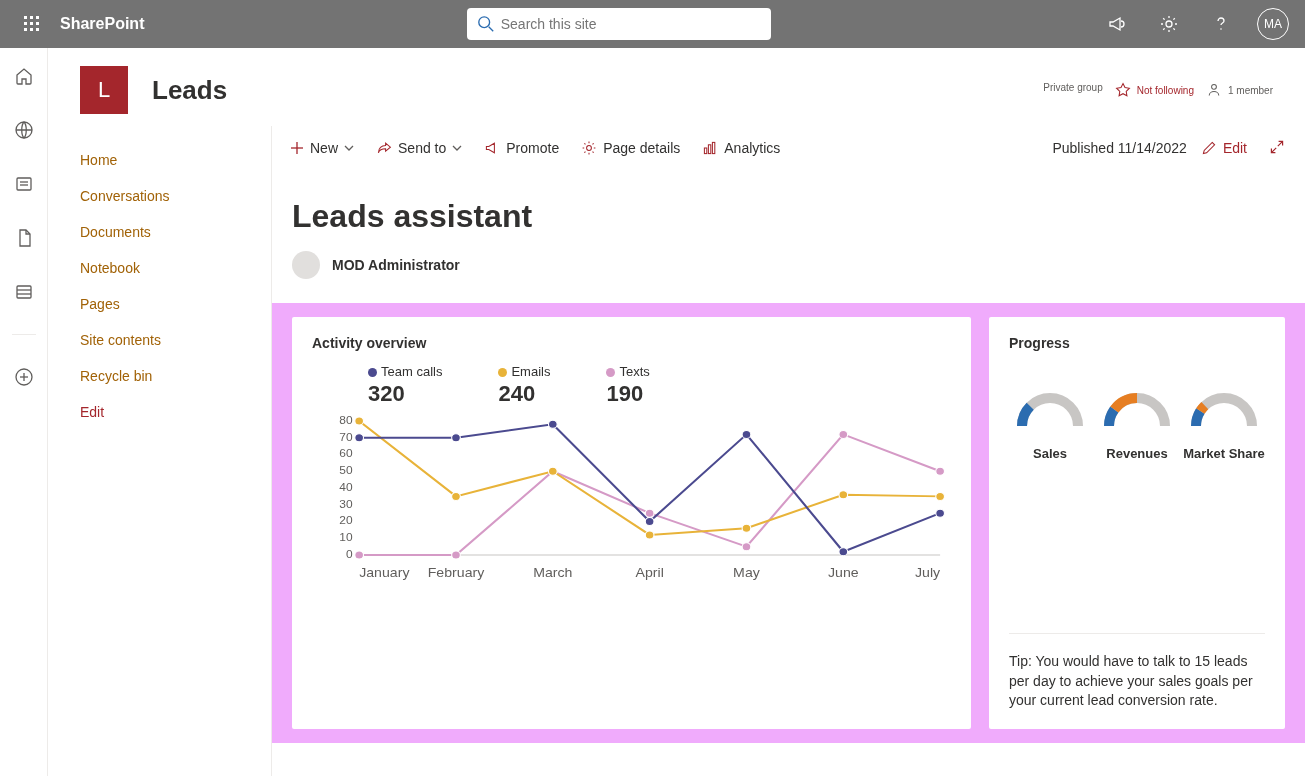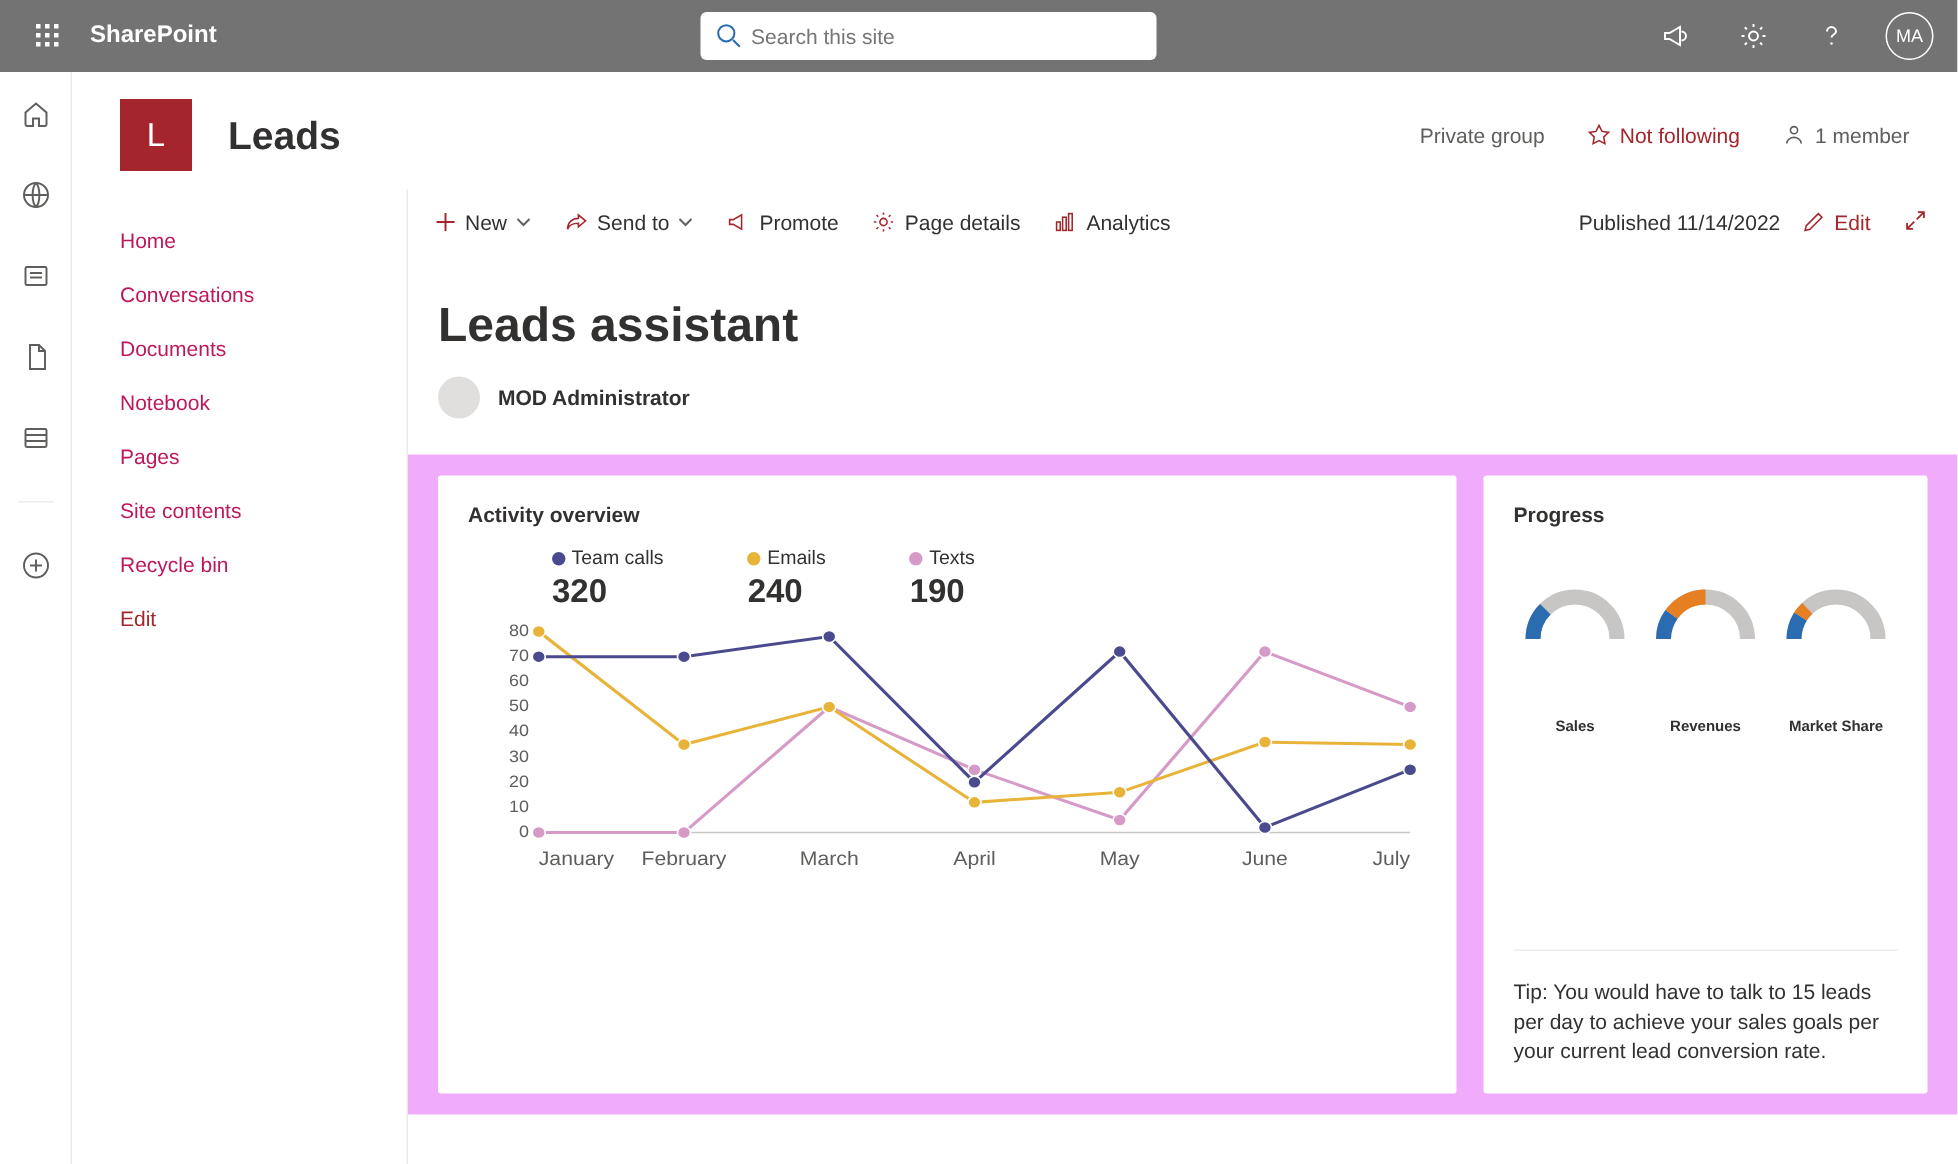--- a/index.html
+++ b/index.html
@@ -19,28 +19,28 @@
   
   .rail { position: absolute; top: 48px; left: 0; width: 48px; bottom: 0; border-right: 1px solid #edebe9; display: flex; flex-direction: column; align-items: center; padding-top: 12px; gap: 22px; }
   .rail-icon { width: 32px; height: 32px; display: flex; align-items: center; justify-content: center; cursor: pointer; color: #605e5c; }
   .rail-sep { width: 24px; height: 1px; background: #edebe9; margin: 4px 0; }
 
   
   .main { position: absolute; left: 48px; top: 48px; right: 0; bottom: 0; display: flex; flex-direction: column; }
   .site-header { display: flex; align-items: center; padding: 18px 32px 12px 32px; gap: 24px; }
   .site-logo { width: 48px; height: 48px; background: #a4262c; color: #fff; display: flex; align-items: center; justify-content: center; font-size: 22px; }
   .site-title { font-size: 26px; font-weight: 600; }
-  .site-meta { margin-left: auto; display: flex; gap: 28px; color: #605e5c; font-size: 14px; }
+  .site-meta { margin-left: auto; display: flex; gap: 12px; color: #605e5c; font-size: 10px; }
   .meta-item { display: flex; align-items: center; gap: 6px; }
   .meta-link { color: #a4262c; }
 
   
   .body { flex: 1; display: flex; overflow: hidden; }
   .nav { width: 224px; padding: 16px 0; border-right: 1px solid #edebe9; height: 100%; }
-  .nav-item { padding: 10px 32px; cursor: pointer; color: #be185d; }
+  .nav-item { padding: 10px 32px; cursor: pointer; color: #a16207; }
   .nav-item.edit { color: #a4262c; }
 
   .content { flex: 1; overflow: auto; }
   .cmdbar { display: flex; align-items: center; padding: 10px 20px 10px 14px; gap: 14px; border-bottom: 0; }
   .cmd { display: flex; align-items: center; gap: 6px; cursor: pointer; color: #323130; padding: 4px 4px; }
   .cmd .acc { color: #a4262c; }
   .cmd-spacer { flex: 1; }
   .pubtext { color: #323130; }
   .edit-link { color: #a4262c; display: flex; align-items: center; gap: 6px; cursor: pointer; }
   .fullscreen { margin-left: 8px; cursor: pointer; color: #a4262c; }
@@ -62,21 +62,21 @@
   .legend-item .val { font-size: 22px; font-weight: 600; margin-top: 2px; }
   .chart-area { position: relative; height: 170px; margin-left: 8px; }
   .chart-area svg { width: 100%; height: 100%; }
   .tick-label { font-size: 11px; fill: #605e5c; }
   .x-label { font-size: 13px; fill: #605e5c; }
 
   
   .gauges { display: flex; justify-content: space-between; margin-top: 28px; margin-bottom: 14px; }
   .gauge { width: 82px; text-align: center; }
   .gauge svg { width: 70px; height: 40px; }
-  .gauge-label { font-size: 10px; font-weight: 600; margin-top: 44px; line-height: 1.3; }
+  .gauge-label { font-size: 13px; font-weight: 600; margin-top: 12px; line-height: 1.3; }
   .tip-box { border-top: 1px solid #edebe9; padding-top: 18px; margin-top: auto; font-size: 14px; color: #323130; line-height: 1.4; }
 
   svg { overflow: visible; }
 </style>
 </head>
 <body>
 
 <div class="topbar">
   <div class="waffle">
     <svg width="16" height="16" viewBox="0 0 16 16">

